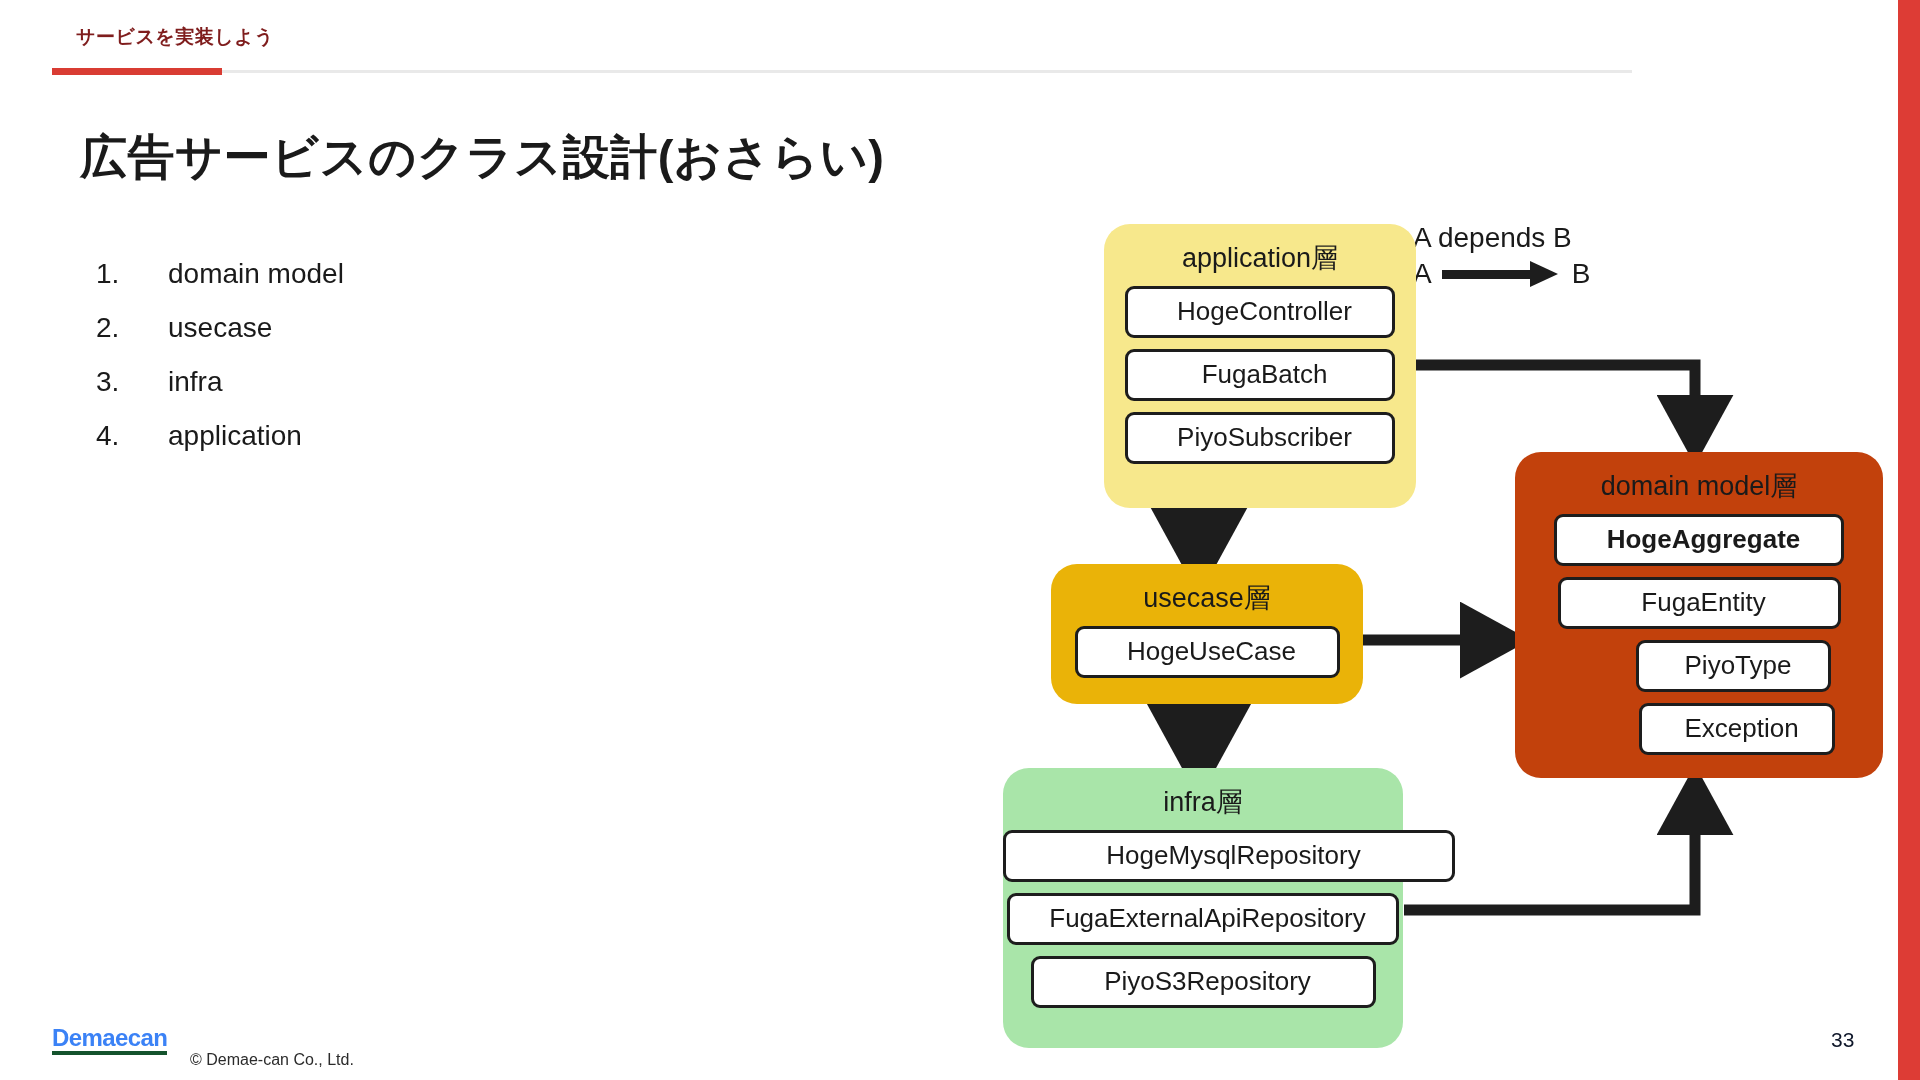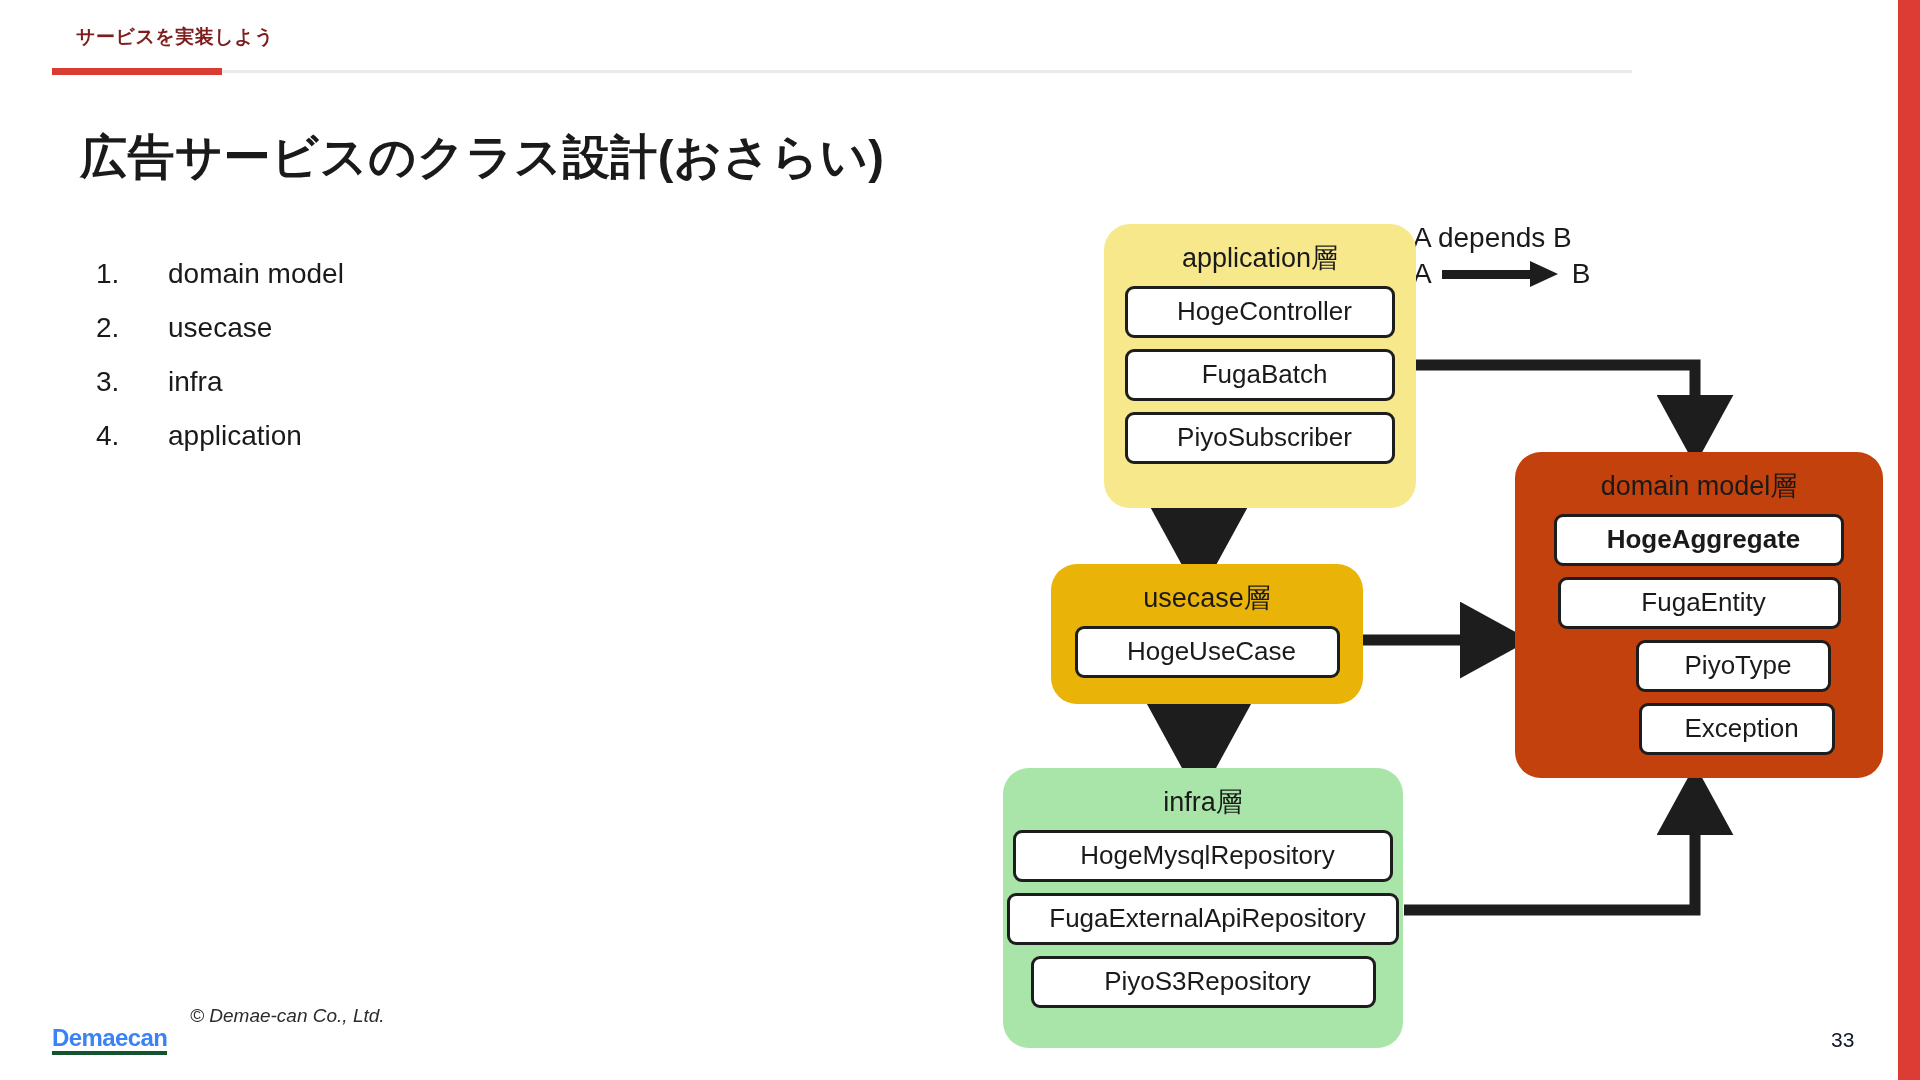--- a/index.html
+++ b/index.html
@@ -137,21 +137,21 @@
     left: 1043px; top: 564px; width: 312px; height: 140px;
     background: #eab308;
     margin-left: 8px;
   }
   #layer-usecase .class-box { width: 265px; }
 
   #layer-infra {
     left: 1003px; top: 768px; width: 400px; height: 280px;
     background: #a9e5a9;
   }
-  #layer-infra .class-box { width: 380px; }
+  #layer-infra .class-box { width: 452px; }
   #layer-infra .class-box.w-wide  { width: 392px; }
   #layer-infra .class-box.w-mid   { width: 345px; }
 
   #layer-domain {
     left: 1515px; top: 452px; width: 368px; height: 326px;
     background: #c2410c;
   }
   #layer-domain .class-box.d1 { width: 290px; font-weight: bold; }
   #layer-domain .class-box.d2 { width: 283px; }
   #layer-domain .class-box.d3 { width: 195px; margin-left: auto; margin-right: 52px; text-align: center; }
@@ -214,26 +214,25 @@
     font-weight: bold;
     color: #3b82f6;
     letter-spacing: -0.6px;
     border-bottom: 4px solid #14532d;
     padding-bottom: 1px;
     line-height: 1;
   }
   .footer-copy {
     position: absolute;
     left: 190px;
-    top: 1005px;
-    font-size: 19px;
+    top: 1051px;
+    font-size: 16px;
     font-weight: 300;
     color: #2b2b2b;
     white-space: nowrap;
-    font-style: italic;
   }
   .page-no {
     position: absolute;
     left: 1831px;
     top: 1028px;
     font-size: 21px;
     font-weight: 300;
     color: #0f172a;
   }
 </style>

